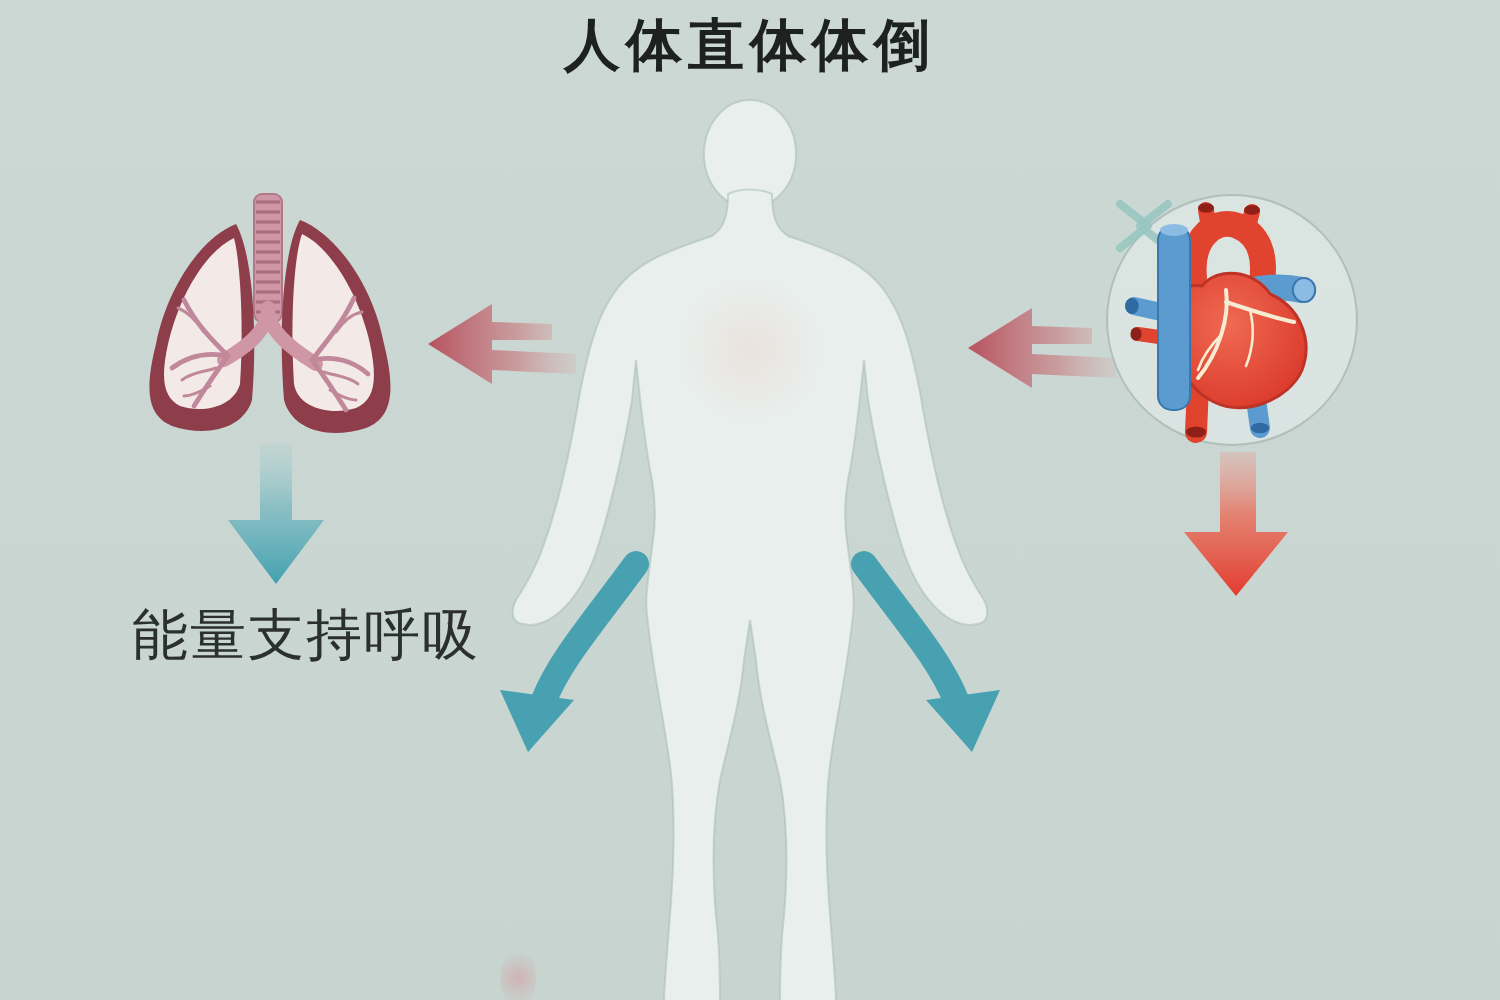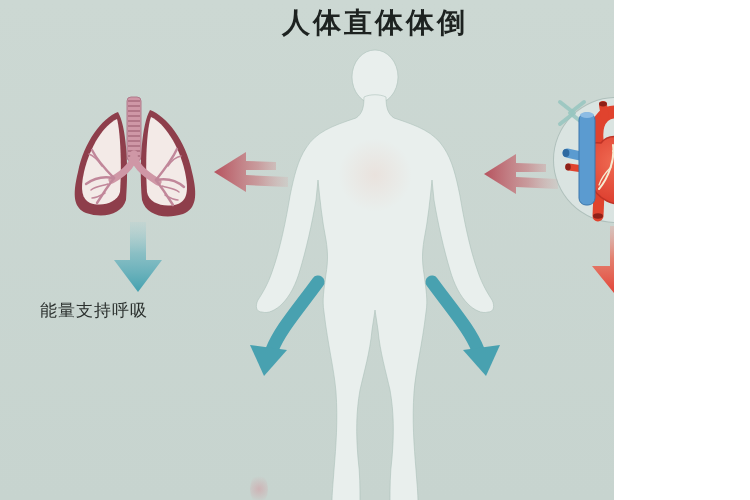--- a/index.html
+++ b/index.html
@@ -1,35 +1,35 @@
 <!DOCTYPE html>
 <html style="--background: #ccd8d3; --body-silhouette: #e9efed; --teal-arrow: #48a1b0; --red-down-arrow: #e2382c; --fading-arrow-red: #bd4e5a; --lungs-maroon: #8e3e4b; --lungs-inner: #f3eae7; --bronchi-trachea: #cf97a6; --bronchi-pink: #c1879a; --heart-red: #e0432e; --vessel-blue: #5b9bd0; --title-text: #1d2220; --caption-text: #2b302e;"><head>
 <meta charset="utf-8">
 <style>
   html,body{margin:0;padding:0;}
   #stage{
     position:relative;
-    width:614px;height:500px;
+    width:750px;height:500px;
     overflow:hidden;
     background:linear-gradient(180deg,var(--background) 0%, #c7d4cf 100%);
     font-family:"DejaVu Sans","Liberation Sans",sans-serif;
   }
   .abs{position:absolute;}
   #title{
     left:0;top:4px;width:750px;
     text-align:center;
     font-size:28px;font-weight:700;
     letter-spacing:3px;
     color:var(--title-text);
   }
   .caption{
-    font-size:17px;font-weight:500;
+    font-size:28px;font-weight:500;
     letter-spacing:1px;
     color:var(--caption-text);
-    text-align:left;
+    text-align:right;
   }
   #caption-left{left:40px;top:299px;width:200px;}
   #caption-right{left:512px;top:300px;width:224px;}
   #heart-circle{
     left:553px;top:97px;width:126px;height:126px;
     border-radius:50%;
     background:rgba(238,245,243,0.45);
     border:1px solid rgba(125,148,142,0.45);
     box-sizing:border-box;
   }

